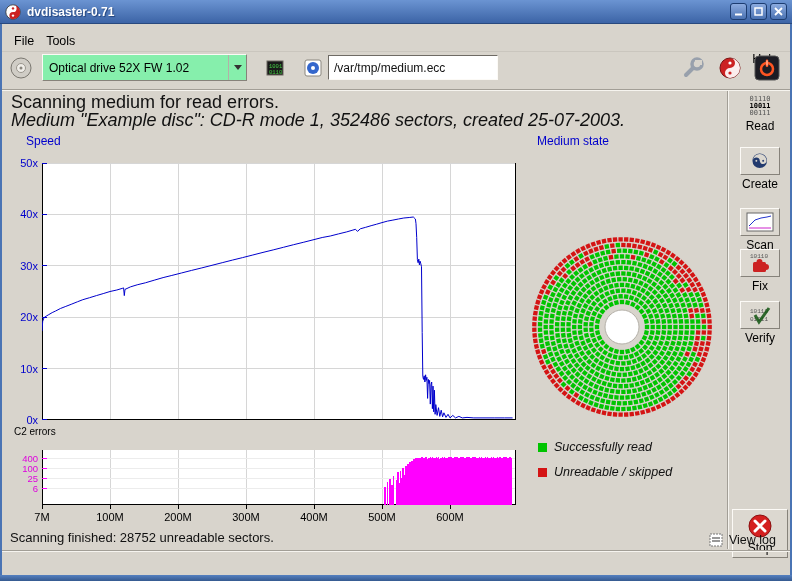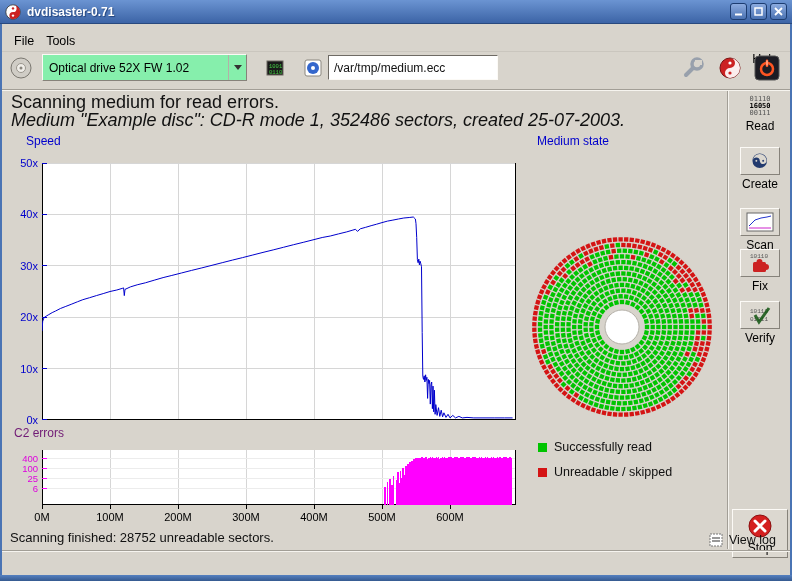--- a/index.html
+++ b/index.html
@@ -44,28 +44,28 @@
   .tbtn { width:32px; height:32px; display:flex; align-items:center; justify-content:center; }
 
   
   .infobar { position:absolute; left:2px; top:91px; width:724px; padding:2px 9px; font-size:18px;
              color:#111; line-height:18px; }
   .line2 { font-style:italic; }
 
   
   .main { position:absolute; left:2px; top:132px; width:726px; height:398px; }
   .chart-title { position:absolute; font-size:12px; color:#0000cc; }
-  .c2-title { position:absolute; font-size:12px; color:#701a75; }
+  .c2-title { position:absolute; font-size:10px; color:#000000; }
   .ytick { position:absolute; left:6px; width:30px; text-align:right; font-size:11px; color:#0000cc; }
   .c2tick { position:absolute; left:6px; width:30px; text-align:right; font-size:9.5px; color:#dd00dd; }
   .xtick { position:absolute; top:379px; width:44px; text-align:center; font-size:11px; color:#000; }
   #speed-chart { position:absolute; left:40px; top:31px; background:#fff; }
   #c2-chart { position:absolute; left:40px; top:318px; background:#fff; overflow:visible; }
   #disc-chart { position:absolute; left:528px; top:103px; }
-  .legend-item { position:absolute; left:536px; display:flex; align-items:center; gap:7px; font-size:12.5px; color:#111; }
+  .legend-item { position:absolute; left:536px; display:flex; align-items:center; gap:7px; font-size:12.5px; color:#111;font-style:italic; }
   .swatch { width:9px; height:9px; display:inline-block; }
 
   
   .vgroove { position:absolute; left:727px; top:91px; width:2px; height:458px;
              border-left:1px solid #a29e96; border-right:1px solid #f6f4ef; }
   .sidebar { position:absolute; left:730px; top:92px; width:60px; height:457px; }
   .side-btn { position:absolute; left:2px; width:56px; display:flex; flex-direction:column;
               align-items:center; gap:2px; font-size:12px; color:#000; padding-top:2px; }
   .icon-box { width:40px; height:28px; display:flex; align-items:center; justify-content:center;
               background:#dcd8d0; border:1px solid; border-color:#fcfaf6 #86827a #86827a #fcfaf6; }
@@ -365,21 +365,21 @@
         <line x1="461.8" y1="54.5" x2="461.8" y2="7.312482381250325" stroke="#ff00ff" stroke-width="1.6" shape-rendering="crispEdges"></line>
         <line x1="462.4" y1="54.5" x2="462.4" y2="7.821880451346393" stroke="#ff00ff" stroke-width="1.6" shape-rendering="crispEdges"></line>
         <line x1="463.8" y1="54.5" x2="463.8" y2="7.478316700926322" stroke="#ff00ff" stroke-width="1.6" shape-rendering="crispEdges"></line>
         <line x1="464.5" y1="54.5" x2="464.5" y2="8.182629380125569" stroke="#ff00ff" stroke-width="1.6" shape-rendering="crispEdges"></line>
         <line x1="465.8" y1="54.5" x2="465.8" y2="7.64805336054301" stroke="#ff00ff" stroke-width="1.6" shape-rendering="crispEdges"></line>
         <line x1="466.5" y1="54.5" x2="466.5" y2="8" stroke="#ff00ff" stroke-width="1.6" shape-rendering="crispEdges"></line>
         <line x1="467.9" y1="54.5" x2="467.9" y2="7.478316700926322" stroke="#ff00ff" stroke-width="1.6" shape-rendering="crispEdges"></line>
         <line x1="469.2" y1="54.5" x2="469.2" y2="7.821880451346393" stroke="#ff00ff" stroke-width="1.6" shape-rendering="crispEdges"></line>
       </svg>
 
-    <span class="xtick" style="left:18px;">0M</span>
+    <span class="xtick" style="left:18px;">7M</span>
     <span class="xtick" style="left:86px;">100M</span>
     <span class="xtick" style="left:154px;">200M</span>
     <span class="xtick" style="left:222px;">300M</span>
     <span class="xtick" style="left:290px;">400M</span>
     <span class="xtick" style="left:358px;">500M</span>
     <span class="xtick" style="left:426px;">600M</span>
 
     <span class="chart-title" style="left:535px; top:2px;">Medium state</span>
     <svg id="disc-chart" width="184" height="184">
         <rect x="114.85" y="89.85" width="4.3" height="4.3" fill="#00c400" transform="rotate(0.0 117.00 92.00)"></rect>
@@ -1158,21 +1158,21 @@
       <span class="swatch" style="background: rgb(212, 20, 20);"></span>
       <span>Unreadable / skipped</span>
     </div>
   </div>
 
   <div class="vgroove"></div>
   <div class="sidebar">
     <div class="side-btn" style="top:2px;">
       <div class="binary-icon">
         <div>01110</div>
-        <div class="b-mid">16050</div>
+        <div class="b-mid">10011</div>
         <div>00111</div>
       </div>
       <span>Read</span>
     </div>
     <div class="side-btn" style="top:53px;">
       <span class="icon-box">
         <span class="yinyang-glyph">☯</span>
       </span>
       <span>Create</span>
     </div>

